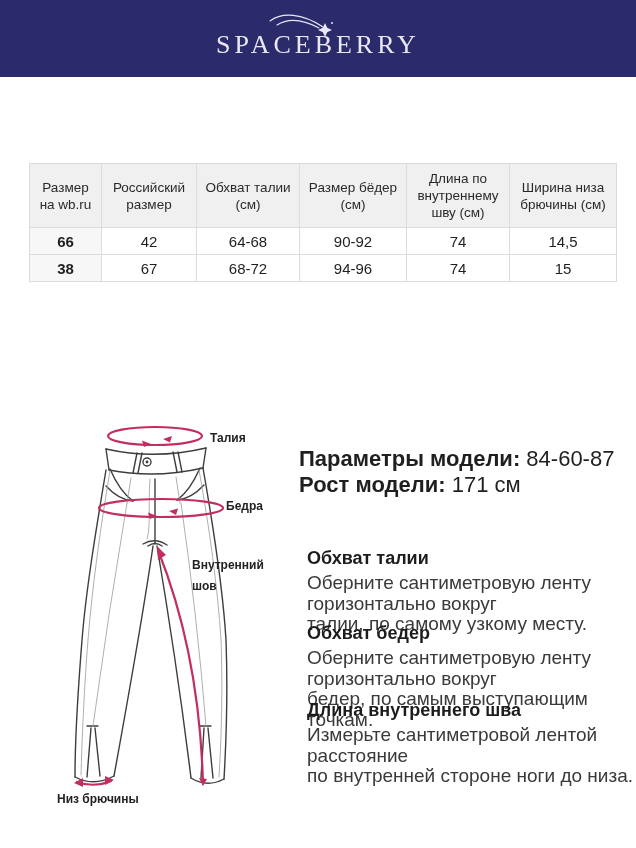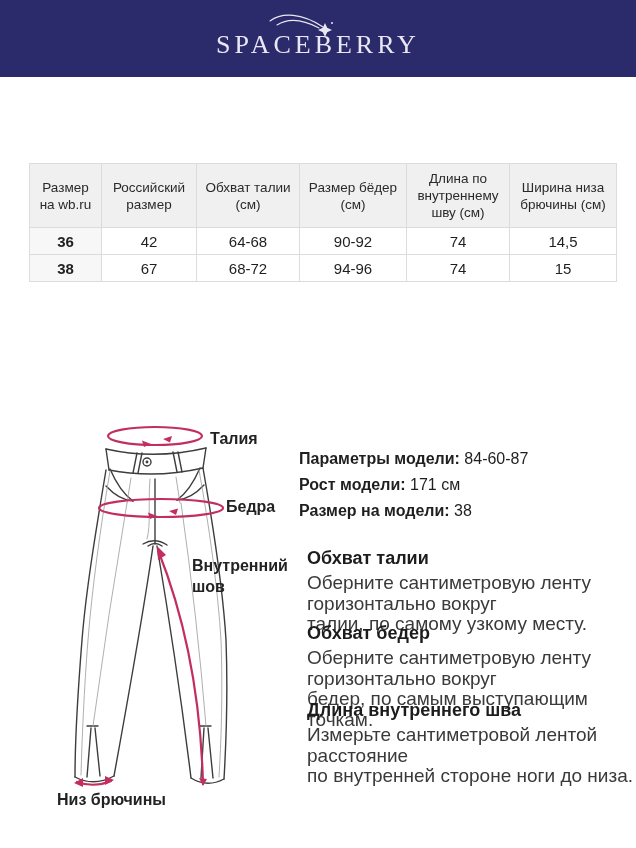--- a/index.html
+++ b/index.html
@@ -30,25 +30,25 @@
        line-height:17px;padding:6px 3px;height:55px;color:#2a2a2a;}
   table.size td{font-size:15px;height:27px;padding:0 3px;background:#fff;}
   table.size td.c0{font-weight:700;background:var(--first_col_bg);}
 
   
   .sketch{position:absolute;left:30px;top:415px;width:280px;height:400px;}
   .sketch .o{fill:none;stroke:var(--line);stroke-width:1.4;stroke-linecap:round;stroke-linejoin:round;}
   .sketch .cr{fill:none;stroke:var(--crease);stroke-width:0.9;stroke-linecap:round;}
   .sketch .pk{fill:none;stroke:var(--accent);stroke-width:2.2;stroke-linecap:round;}
   .sketch .pf{fill:var(--accent);stroke:none;}
-  .dlabel{position:absolute;font-size:16px;font-weight:600;color:#222;
+  .dlabel{position:absolute;font-size:12px;font-weight:600;color:#222;
        white-space:pre-line;line-height:21px;}
 
   
-  .model-info{position:absolute;left:299px;top:446px;font-size:16px;color:var(--text_primary);}
+  .model-info{position:absolute;left:299px;top:446px;font-size:22px;color:var(--text_primary);}
   .mi-line{line-height:26px;}
   .mi-line .b{font-weight:700;}
   .guide{position:absolute;left:307px;width:334px;}
   .g1{top:547px;} .g2{top:622px;} .g3{top:699px;}
   .guide h3{margin:0;font-size:18px;line-height:22px;font-weight:700;color:#1c1c1c;}
   .guide p{margin:4px 0 0 0;font-size:19px;line-height:20.5px;color:var(--text_secondary);
        white-space:pre-line;}
 </style>
 </head>
 <body>
@@ -81,21 +81,21 @@
         <th>Размер на wb.ru</th>
         <th>Российский размер</th>
         <th>Обхват талии (см)</th>
         <th>Размер бёдер (см)</th>
         <th>Длина по внутреннему шву (см)</th>
         <th>Ширина низа брючины (см)</th>
       </tr>
     </thead>
     <tbody>
       <tr>
-        <td class="c0">36</td>
+        <td class="c0">66</td>
         <td>42</td>
         <td>64-68</td>
         <td>90-92</td>
         <td>74</td>
         <td>14,5</td>
       </tr>
       <tr>
         <td class="c0">38</td>
         <td>67</td>
         <td>68-72</td>
@@ -167,24 +167,20 @@
 
   <div class="model-info">
     <div class="mi-line">
       <span class="b">Параметры модели:</span>
       <span>84-60-87</span>
     </div>
     <div class="mi-line">
       <span class="b">Рост модели:</span>
       <span>171 см</span>
     </div>
-    <div class="mi-line">
-      <span class="b">Размер на модели:</span>
-      <span>38</span>
-    </div>
   </div>
 
   <div class="guide g1">
     <h3>Обхват талии</h3>
     <p>Оберните сантиметровую ленту горизонтально вокруг
 талии, по самому узкому месту.</p>
   </div>
   <div class="guide g2">
     <h3>Обхват бедер</h3>
     <p>Оберните сантиметровую ленту горизонтально вокруг

